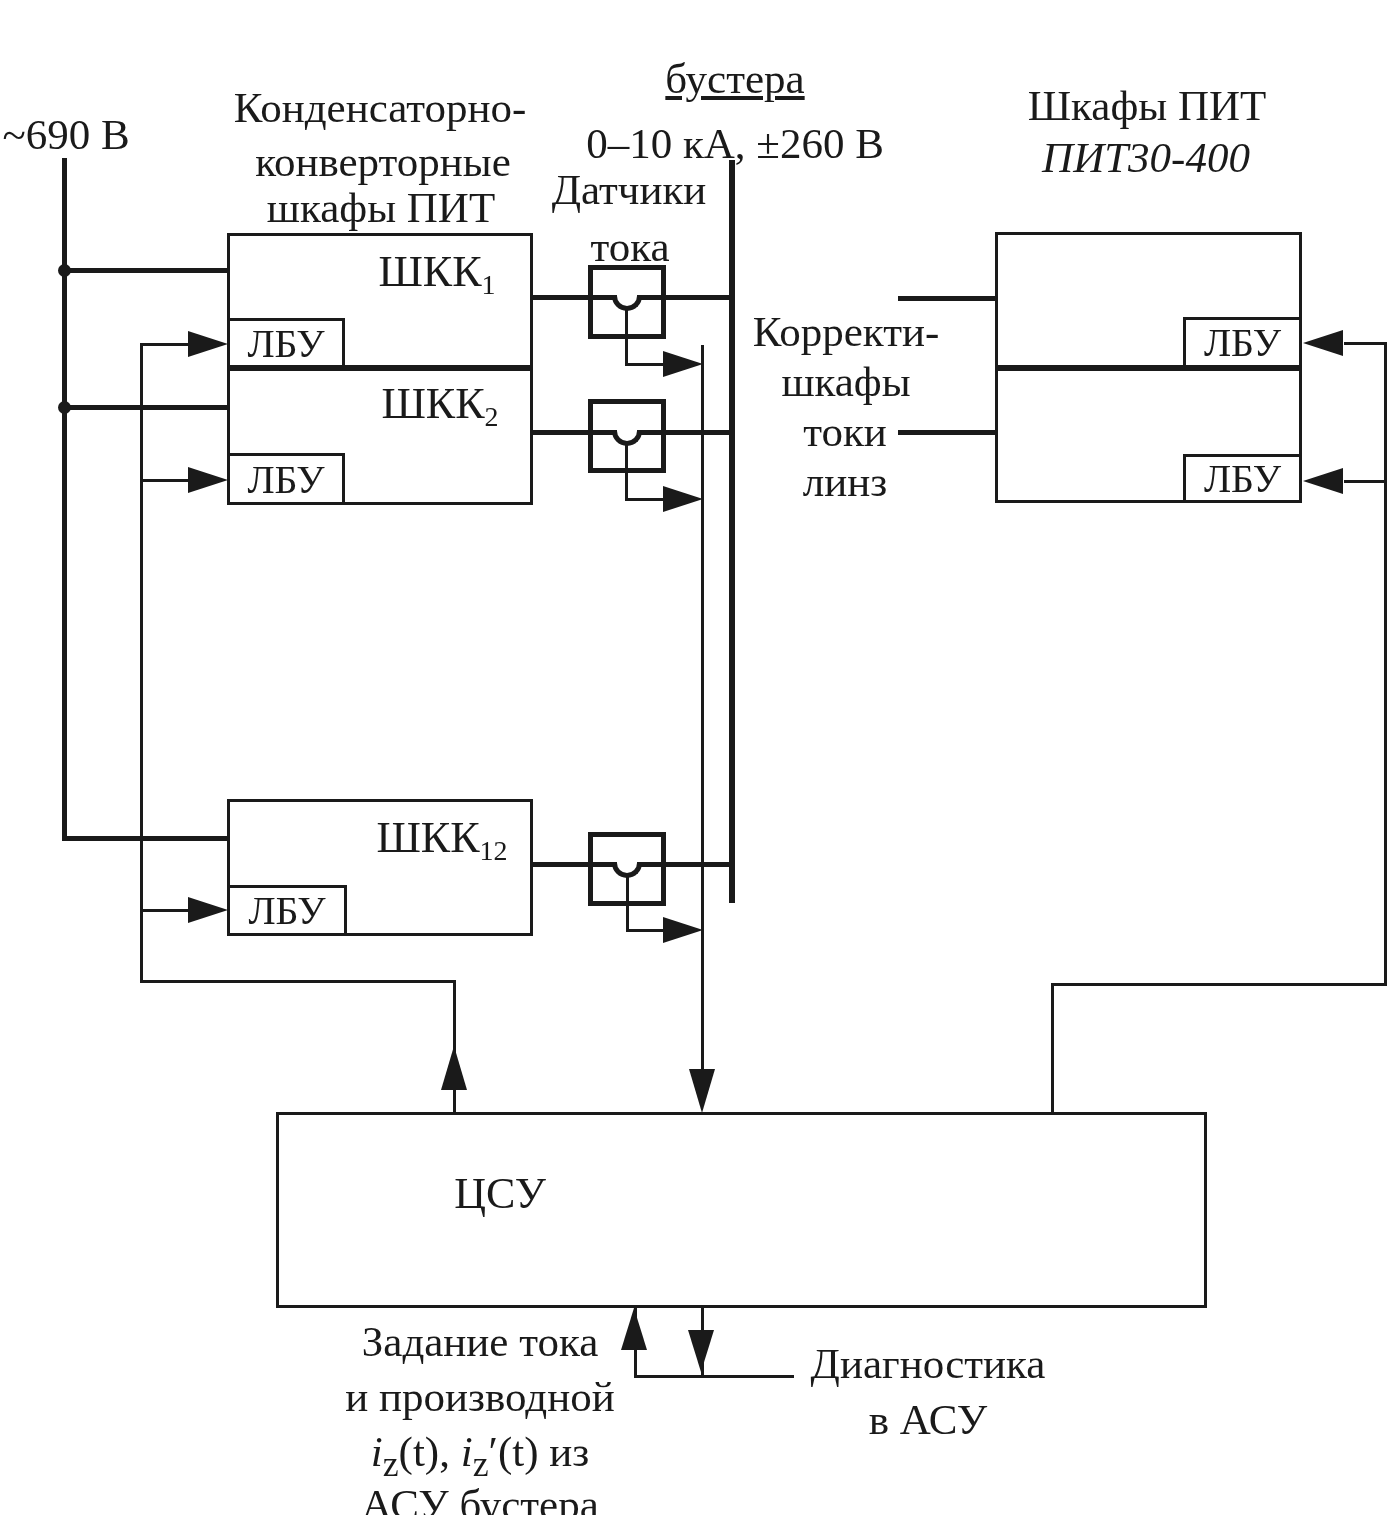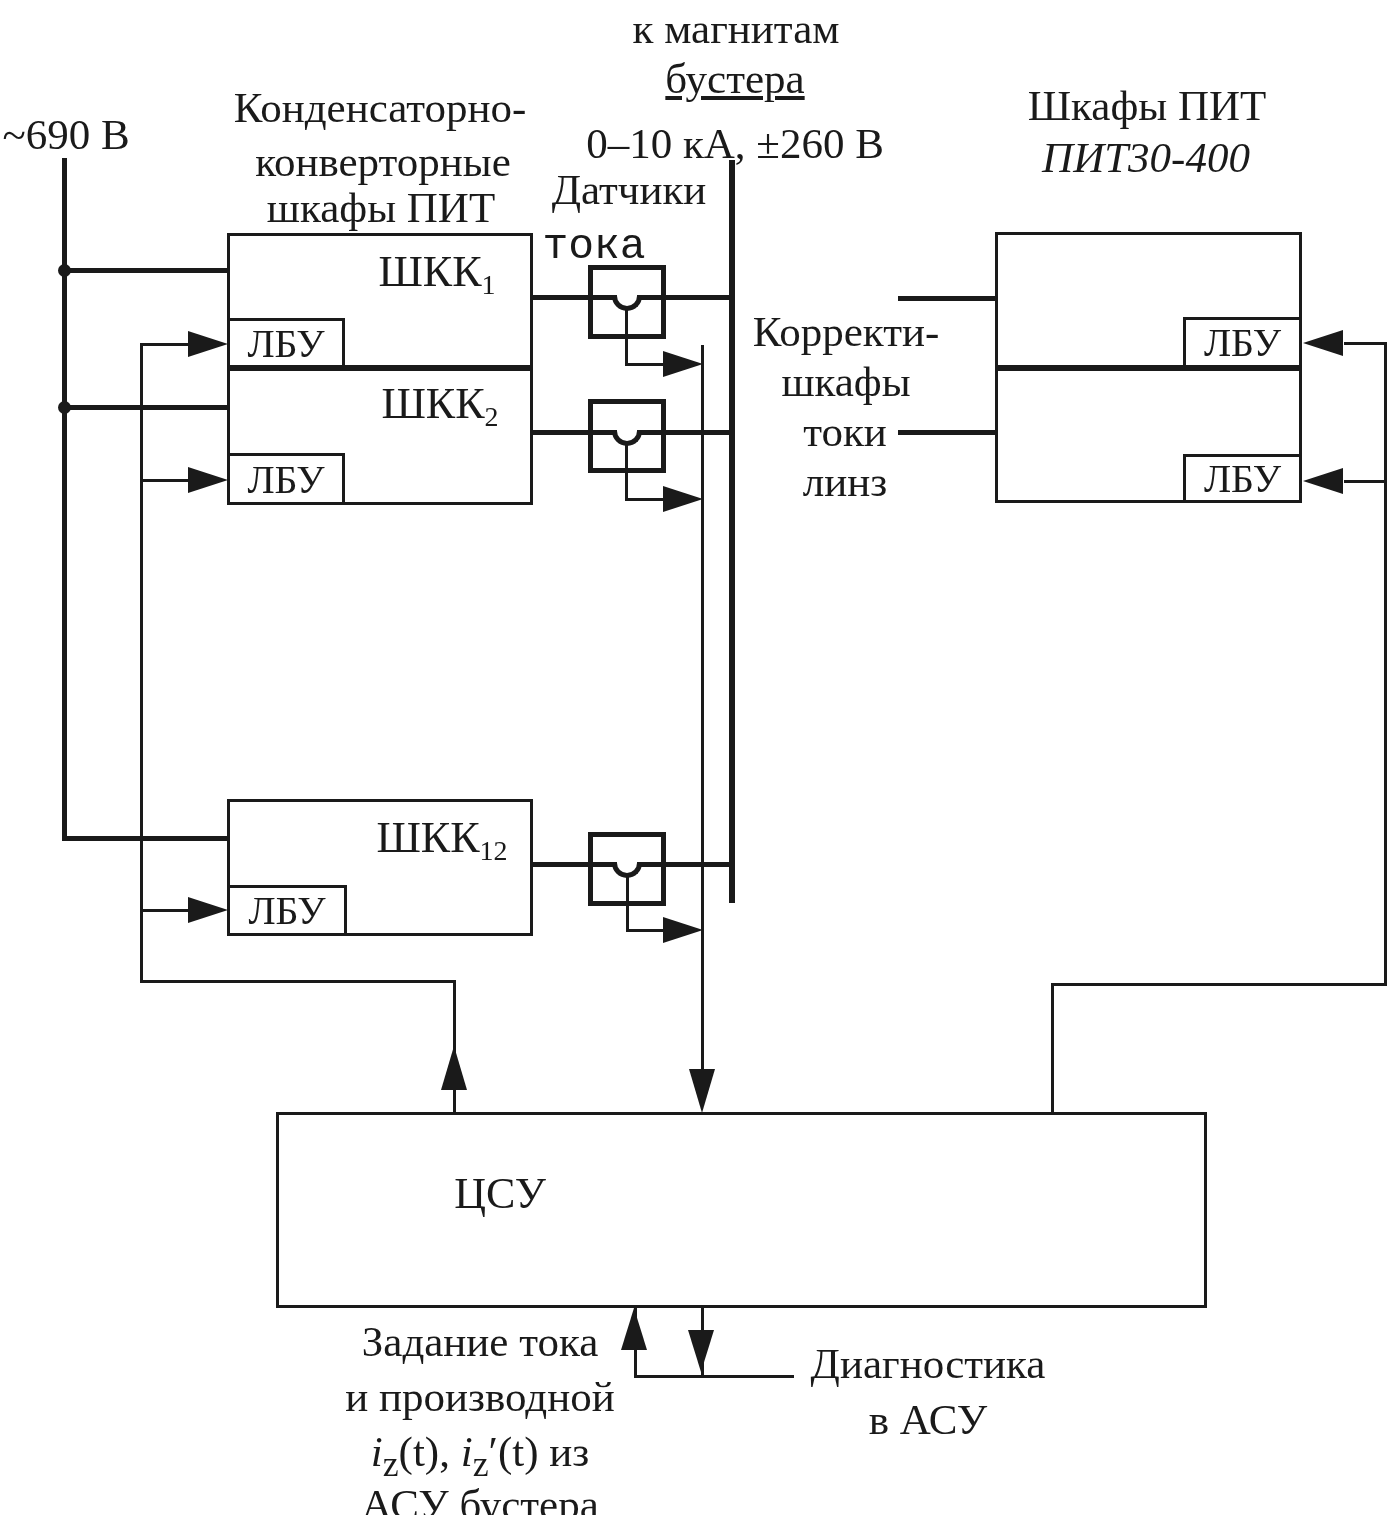--- a/index.html
+++ b/index.html
@@ -26,31 +26,30 @@
   .au{position:absolute;width:0;height:0;border-left:13px solid transparent;border-right:13px solid transparent;
       border-bottom:42px solid #1a1a1a;} 
   .ad{position:absolute;width:0;height:0;border-left:13px solid transparent;border-right:13px solid transparent;
       border-top:42px solid #1a1a1a;}    
 </style>
 </head>
 <body>
 
 <div id="stage">
 
-  <div class="t" style="left:736px;top:5px;">к магнитам</div>
   <div class="t" style="left:735px;top:55px;text-decoration:underline;">бустера</div>
   <div class="t" style="left:735px;top:104px;margin-top:16px;">0–10 кА, ±260 В</div>
   <div class="t" style="left:66px;top:111px;">~690 В</div>
 
   <div class="t" style="left:380px;top:84px;">Конденсаторно-</div>
   <div class="t" style="left:383px;top:138px;">конверторные</div>
   <div class="t" style="left:381px;top:184px;">шкафы ПИТ</div>
 
   <div class="t" style="left:629px;top:166px;">Датчики</div>
-  <div class="t" style="left:594px;top:223px;font-family:Liberation Mono, monospace;">тока</div>
+  <div class="t" style="left:630px;top:223px;">тока</div>
 
   <div class="t" style="left:1147px;top:82px;">Шкафы ПИТ</div>
   <div class="t" style="left:1146px;top:134px;font-style:italic;">ПИТ30-400</div>
 
   <div class="lt" style="left:62px;top:158px;width:5px;height:683px;"></div>
   <div class="lt" style="left:62px;top:268px;width:167px;height:5px;"></div>
   <div class="lt" style="left:62px;top:405px;width:167px;height:5px;"></div>
   <div class="lt" style="left:62px;top:836px;width:167px;height:5px;"></div>
   <div class="dot" style="left:58px;top:264px;"></div>
   <div class="dot" style="left:58px;top:401px;"></div>

